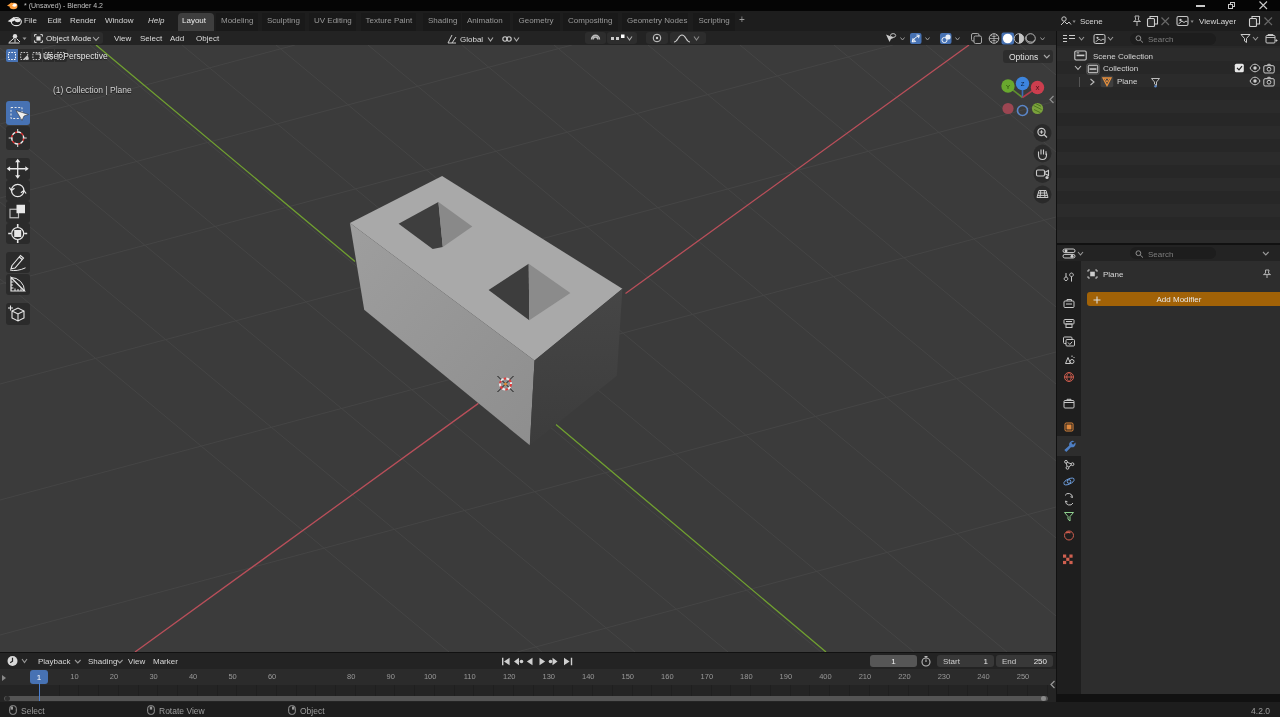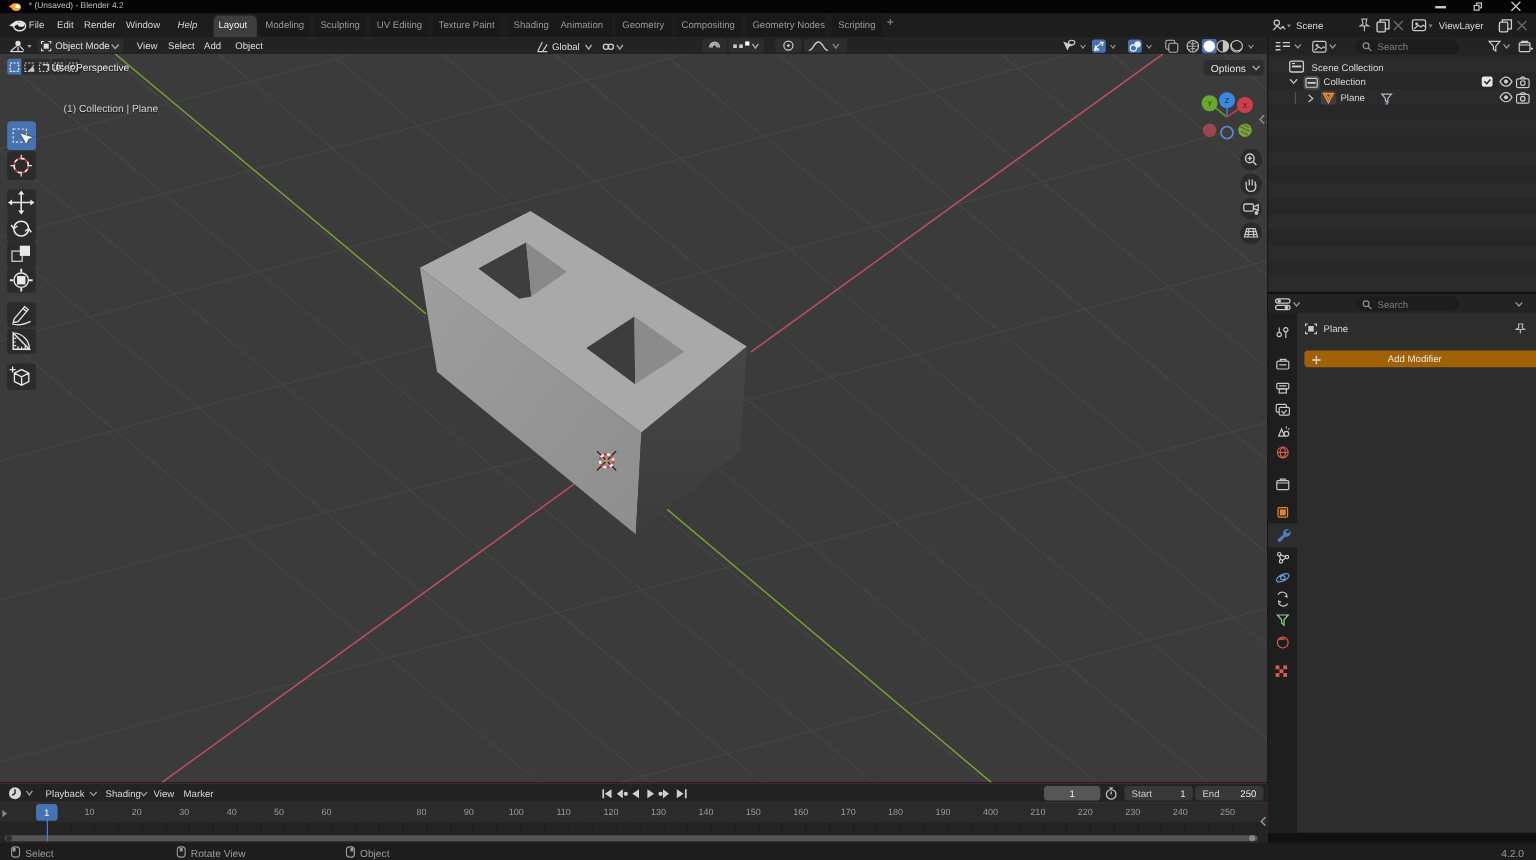--- a/index.html
+++ b/index.html
@@ -322,21 +322,21 @@
       <path d="M5 3.5 v13.5 h13.5 z" fill="none" stroke="#e8e8e8" stroke-width="1.2"></path>
       <path d="M5 8 h2.5 M5 11 h2 M5 14 h2.5 M9 17 v-2.5 M12 17 v-2 M15 17 v-2.5" stroke="#e8e8e8" stroke-width="1"></path>
       <path d="M5 3.5 a13.5 13.5 0 0 1 13.5 13.5" fill="none" stroke="#e8e8e8" stroke-width="1"></path>
     </svg>
 <div class="abs" style="left:6px;top:302.5px;width:23.5px;height:22px;background:#2b2b2b;border-radius:3px;"></div>
 <svg class="abs" style="left:6px;top:302.5px" width="23.5" height="22" viewBox="0 0 23.5 21">
       <path d="M6 7.5 l6 -3 l6 3 v7 l-6 3 l-6 -3 z M6 7.5 l6 3 l6 -3 M12 10.5 v7" fill="none" stroke="#e8e8e8" stroke-width="1.1"></path>
       <path d="M4.5 2 v5 M2 4.5 h5" stroke="#e8e8e8" stroke-width="1.1"></path>
     </svg>
 
-<div class="abs" style="left:0;top:653px;width:1056px;height:49px;background:#ec4899;">
+<div class="abs" style="left:0;top:653px;width:1056px;height:49px;background:#14532d;">
  <div class="abs" style="left:0;top:0;width:1056px;height:16px;background:#232323;">
   <svg class="abs" style="left:6px;top:2px" width="24" height="12" viewBox="0 0 24 12">
    <circle cx="6.5" cy="6" r="5" fill="#d8d8d8"></circle>
    <path d="M6.5 2.8 v3.4 l-2.3 1.6" stroke="#232323" stroke-width="1.2" fill="none"></path>
    <path d="M16 4 l2.5 3.5 l2.5 -3.5" fill="none" stroke="#999" stroke-width="1.1"></path>
   </svg>
   <div class="abs txt" style="left:38px;top:3.5px;font-size:8px;color:#d8d8d8;">Playback</div>
   <svg class="abs" style="left:74px;top:6px" width="8" height="6">
           <path d="M1 1 l2.8 3 l2.8 -3" fill="none" stroke="#999" stroke-width="1.1"></path>
         </svg>

